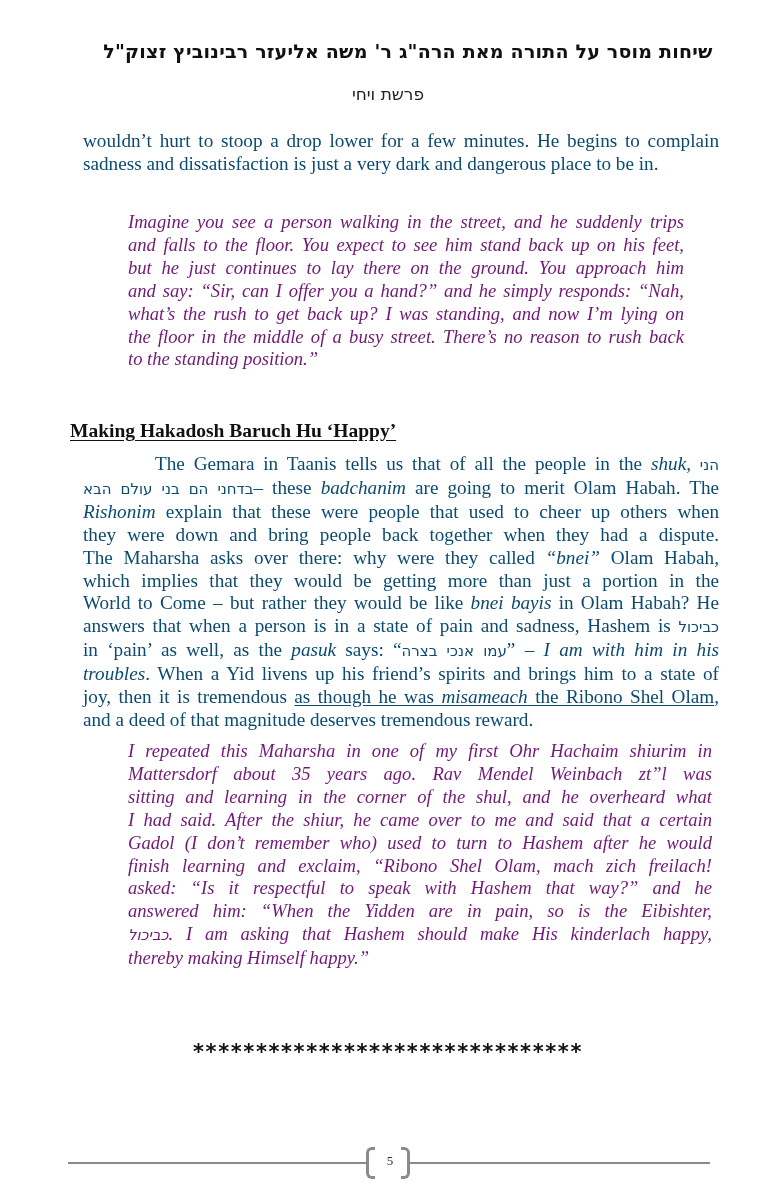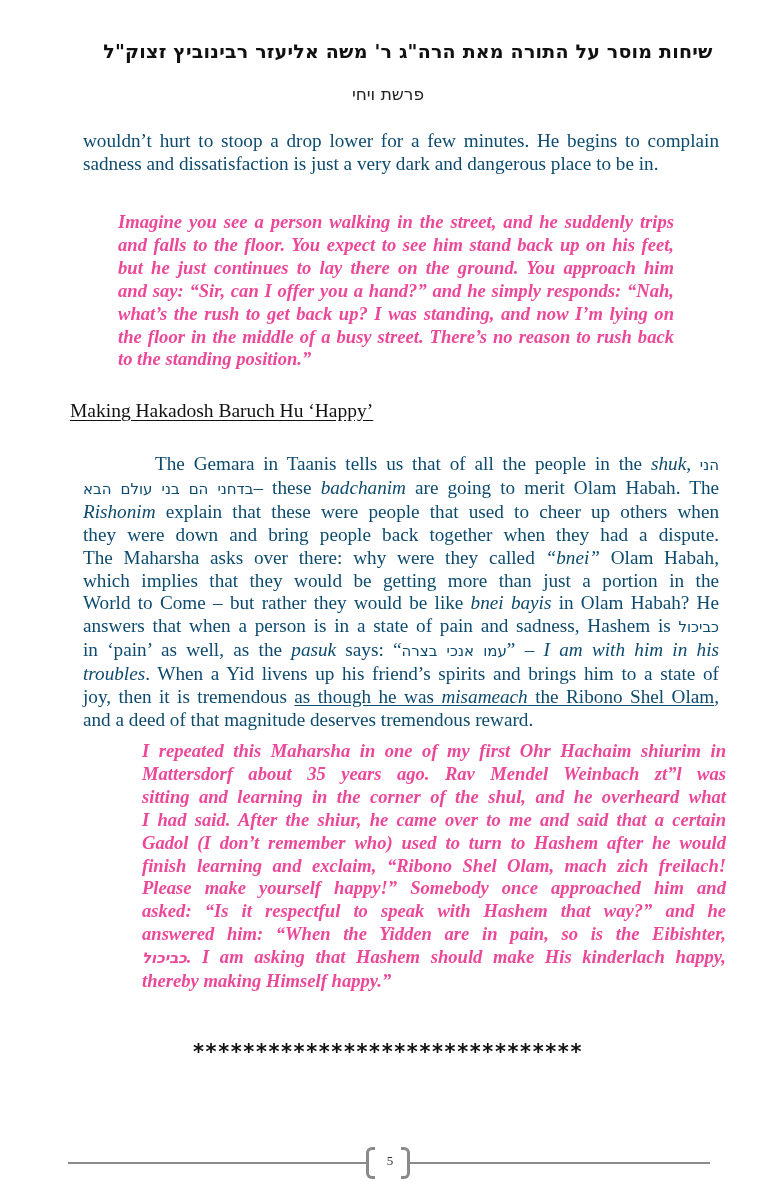--- a/index.html
+++ b/index.html
@@ -26,33 +26,33 @@
       font-family: "DejaVu Sans", sans-serif;
       font-size: 17px; color: #222;
     }
 
     .body-text {
       position: absolute; left: 83px; width: 636px;
       font-size: 19.2px; line-height: 22.9px;
       text-align: justify; color: #0c4a6e;
     }
     .quote {
-      position: absolute; left: 118px;
+      position: absolute; left: 128px;
       font-style: italic; font-size: 18.6px; line-height: 22.9px;
-      text-align: justify; color: #ec4899; font-weight: bold;
+      text-align: justify; color: #701a75;
     }
     .line { display: block; white-space: nowrap; text-align-last: justify; text-align: justify; }
     .line.last { text-align-last: left; }
     .heb { font-family: "DejaVu Sans", sans-serif; font-size: 15px; font-style: normal; }
     .u { text-decoration: underline; text-underline-offset: 2px; }
     i { font-style: italic; }
 
     .section-heading {
-      position: absolute; left: 70px; top: 400px;
-      font-weight: normal; font-size: 19.5px;
+      position: absolute; left: 70px; top: 420px;
+      font-weight: bold; font-size: 19.5px;
       text-decoration: underline; text-underline-offset: 3px;
       color: #111;
     }
 
     .stars {
       position: absolute; left: 0; right: 0; top: 1040px;
       text-align: center; font-size: 21px; font-weight: bold;
       letter-spacing: 1.6px; color: #111;
       font-family: "DejaVu Sans", sans-serif;
     }
@@ -106,28 +106,27 @@
     <span class="line"><span>The Maharsha asks over there: why were they called </span><i>“bnei”</i><span> Olam Habah,</span></span>
     <span class="line">which implies that they would be getting more than just a portion in the</span>
     <span class="line"><span>World to Come – but rather they would be like </span><i>bnei bayis</i><span> in Olam Habah? He</span></span>
     <span class="line"><span>answers that when a person is in a state of pain and sadness, Hashem is </span><span class="heb">כביכול</span></span>
     <span class="line"><span>in ‘pain’ as well, as the </span><i>pasuk</i><span> says: “</span><span class="heb">עמו אנכי בצרה</span><span>” – </span><i>I am with him in his</i></span>
     <span class="line"><i>troubles</i><span>. When a Yid livens up his friend’s spirits and brings him to a state of</span></span>
     <span class="line"><span>joy, then it is tremendous </span><span class="u"><span>as though he was </span><i>misameach</i><span> the Ribono Shel Olam</span></span><span>,</span></span>
     <span class="line last">and a deed of that magnitude deserves tremendous reward.</span>
   </div>
 
-  <div class="quote" style="top:740px; width:584px;margin-left:24px;">
+  <div class="quote" style="top:740px; width:584px;">
     <span class="line">I repeated this Maharsha in one of my first Ohr Hachaim shiurim in</span>
     <span class="line">Mattersdorf about 35 years ago. Rav Mendel Weinbach zt”l was</span>
     <span class="line">sitting and learning in the corner of the shul, and he overheard what</span>
     <span class="line">I had said. After the shiur, he came over to me and said that a certain</span>
     <span class="line">Gadol (I don’t remember who) used to turn to Hashem after he would</span>
     <span class="line">finish learning and exclaim, “Ribono Shel Olam, mach zich freilach!</span>
-    <span class="line">Please make yourself happy!” Somebody once approached him and</span>
     <span class="line">asked: “Is it respectful to speak with Hashem that way?” and he</span>
     <span class="line">answered him: “When the Yidden are in pain, so is the Eibishter,</span>
     <span class="line"><span class="heb" style="font-style:italic;">כביכול</span><span>. I am asking that Hashem should make His kinderlach happy,</span></span>
     <span class="line last">thereby making Himself happy.”</span>
   </div>
 
   <div class="stars">*******************************</div>
 
   <div class="footer-rule-left"></div>
   <div class="brace left"></div>

